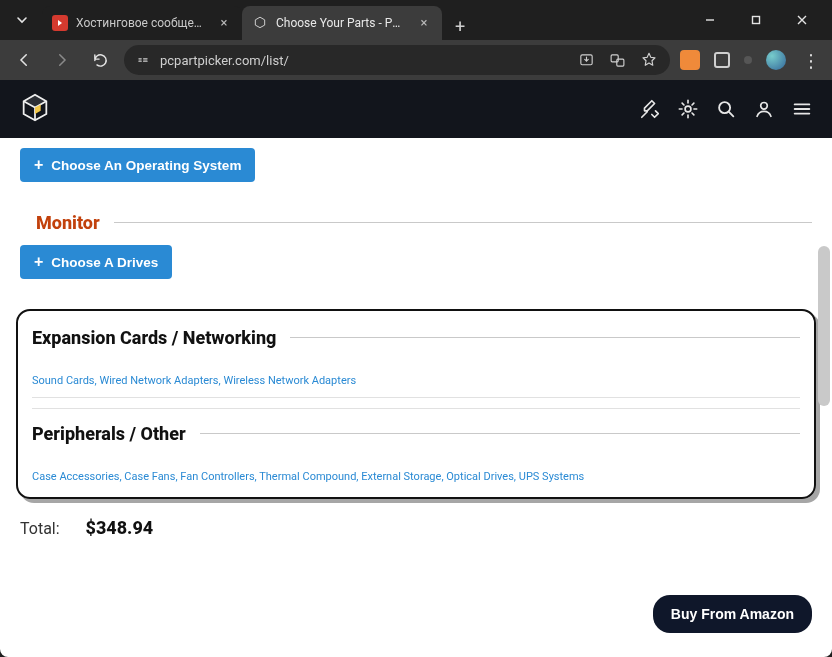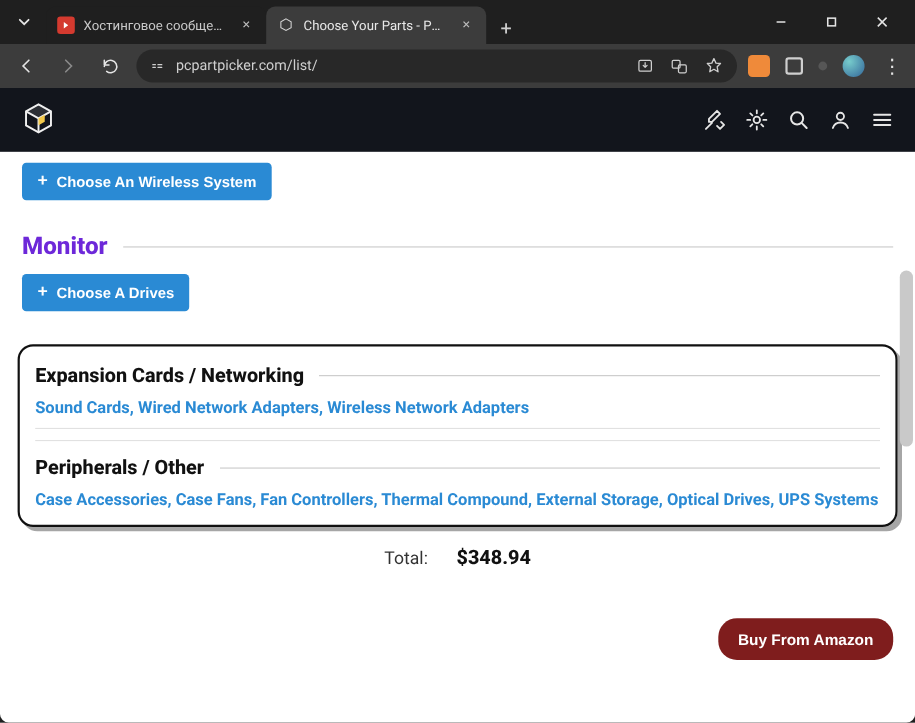--- a/index.html
+++ b/index.html
@@ -85,44 +85,44 @@
   }
   .btn-blue {
     background: #2a8ad4; color: #fff; border: none;
     height: 34px; border-radius: 4px; padding: 0 14px;
     font-weight: 700; font-size: 13.5px; display: inline-flex; align-items: center; gap: 8px;
     cursor: pointer;
   }
   .btn-blue .plus { font-size: 16px; font-weight: 700; }
   .section-row { display: flex; align-items: center; gap: 14px; margin-top: 30px;}
   .section-title {
-    color: #6d28d9; font-weight: 800; font-size: 22px; white-space: nowrap;
+    color: #c2410c; font-weight: 800; font-size: 18px; white-space: nowrap; margin-left: 16px;
   }
   .section-line { flex: 1; height: 1px; background: #c9c9c9; }
   .framed {
     border: 2.5px solid #111; border-radius: 14px;
     padding: 10px 14px 14px 14px; margin-top: 30px;
     box-shadow: 4px 4px 0 rgba(0,0,0,0.35);
     width: calc(100% + 8px);
     margin-left: -4px;
   }
   .sub-row { display: flex; align-items: center; gap: 14px; margin-top: 6px;}
   .sub-title { color: #111; font-weight: 800; font-size: 18px; white-space: nowrap; }
-  .links-row { margin-top: 9px; font-size: 15px; color: #2a8ad4; font-weight: 700;}
+  .links-row { margin-top: 26px; font-size: 11px; color: #2a8ad4; font-weight: 400;}
   .links-row .link { color: #2a8ad4; cursor: pointer; }
   .links-row .sep { color: #2a8ad4; }
   .hr-thin { height: 1px; background: #e1e1e1; margin-top: 10px;}
-  .total-row { text-align: center; margin-top: 18px; font-size: 16px;}
+  .total-row { text-align: left; margin-top: 18px; font-size: 16px;}
   .total-label { color: #333; margin-right: 22px;}
   .total-value { font-weight: 800; color: #111; font-size: 18px;}
   .buy-row { display: flex; justify-content: flex-end; margin-top: 44px;}
   .btn-green {
-    background: #7f1d1d; color: #fff; border: none;
+    background: #0f172a; color: #fff; border: none;
     height: 38px; border-radius: 17px; padding: 0 18px;
-    font-weight: 800; font-size: 14px; cursor: pointer;
+    font-weight: 800; font-size: 14px; cursor: pointer; margin-top: 13px;
   }
   .scrollbar-track {
     position: absolute; right: 2px; top: 166px; width: 12px; height: 160px;
     background: #c9c9c9; border-radius: 6px;
   }
 </style>
 </head>
 <body>
 
 <div class="browser-chrome">
@@ -258,21 +258,21 @@
           <line x1="4" y1="12" x2="20" y2="12" stroke="#e6e6e6" stroke-width="2" stroke-linecap="round"></line>
           <line x1="4" y1="17" x2="20" y2="17" stroke="#e6e6e6" stroke-width="2" stroke-linecap="round"></line>
         </svg>
     </div>
   </div>
 
   <div class="page">
     <div style="margin-top:10px">
       <button class="btn-blue">
         <span class="plus">+</span>
-        <span>Choose An Wireless System</span>
+        <span>Choose An Operating System</span>
       </button>
     </div>
 
     <div class="section-row">
       <span class="section-title">Monitor</span>
       <span class="section-line"></span>
     </div>
     <div style="margin-top:12px">
       <button class="btn-blue">
         <span class="plus">+</span>

